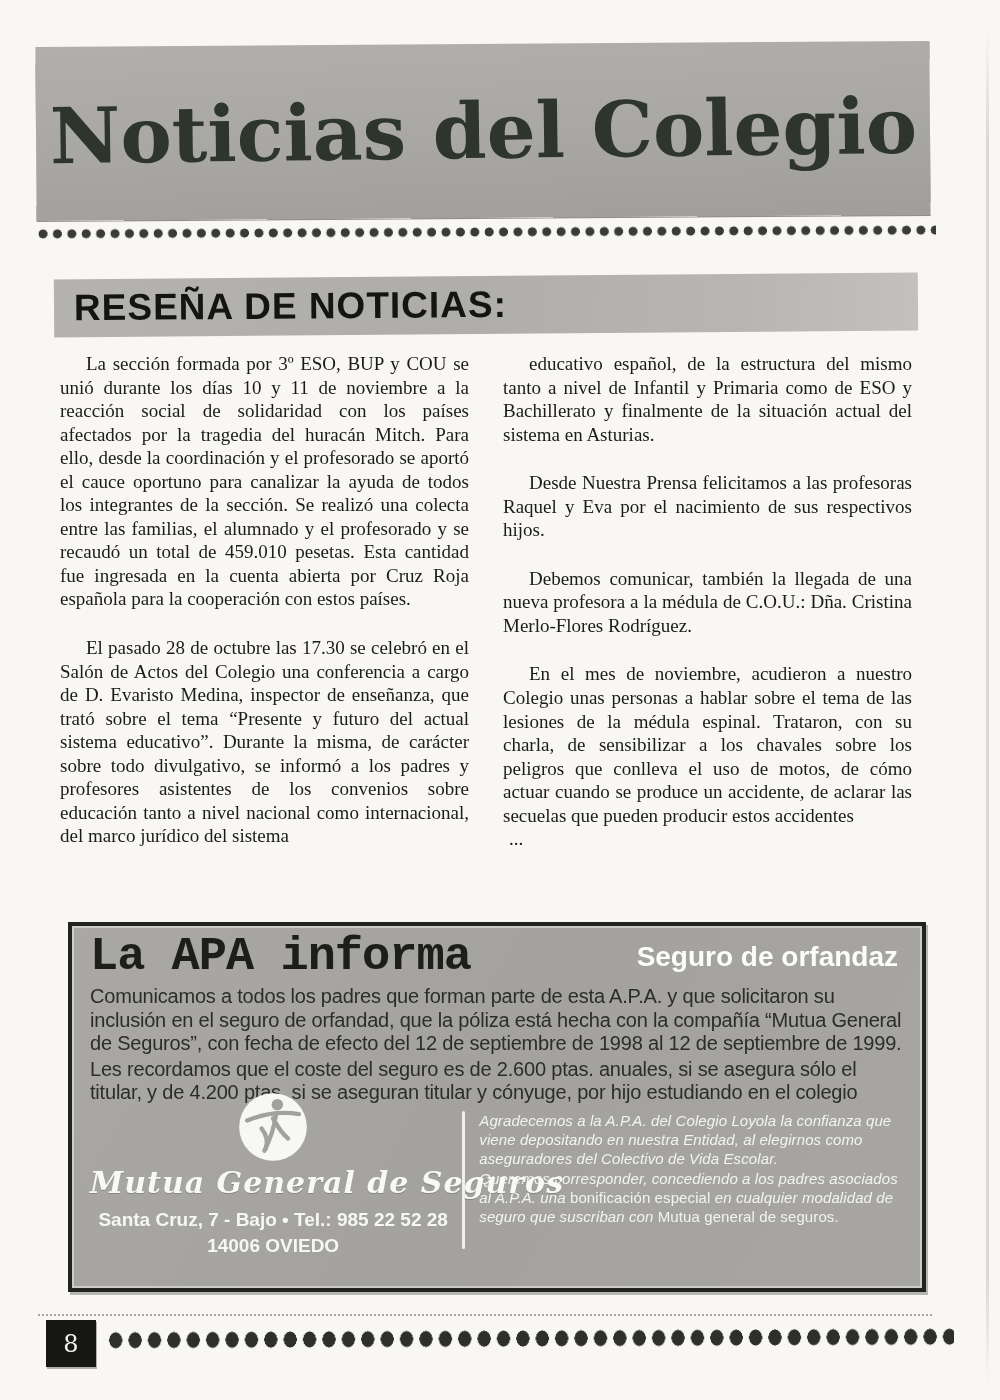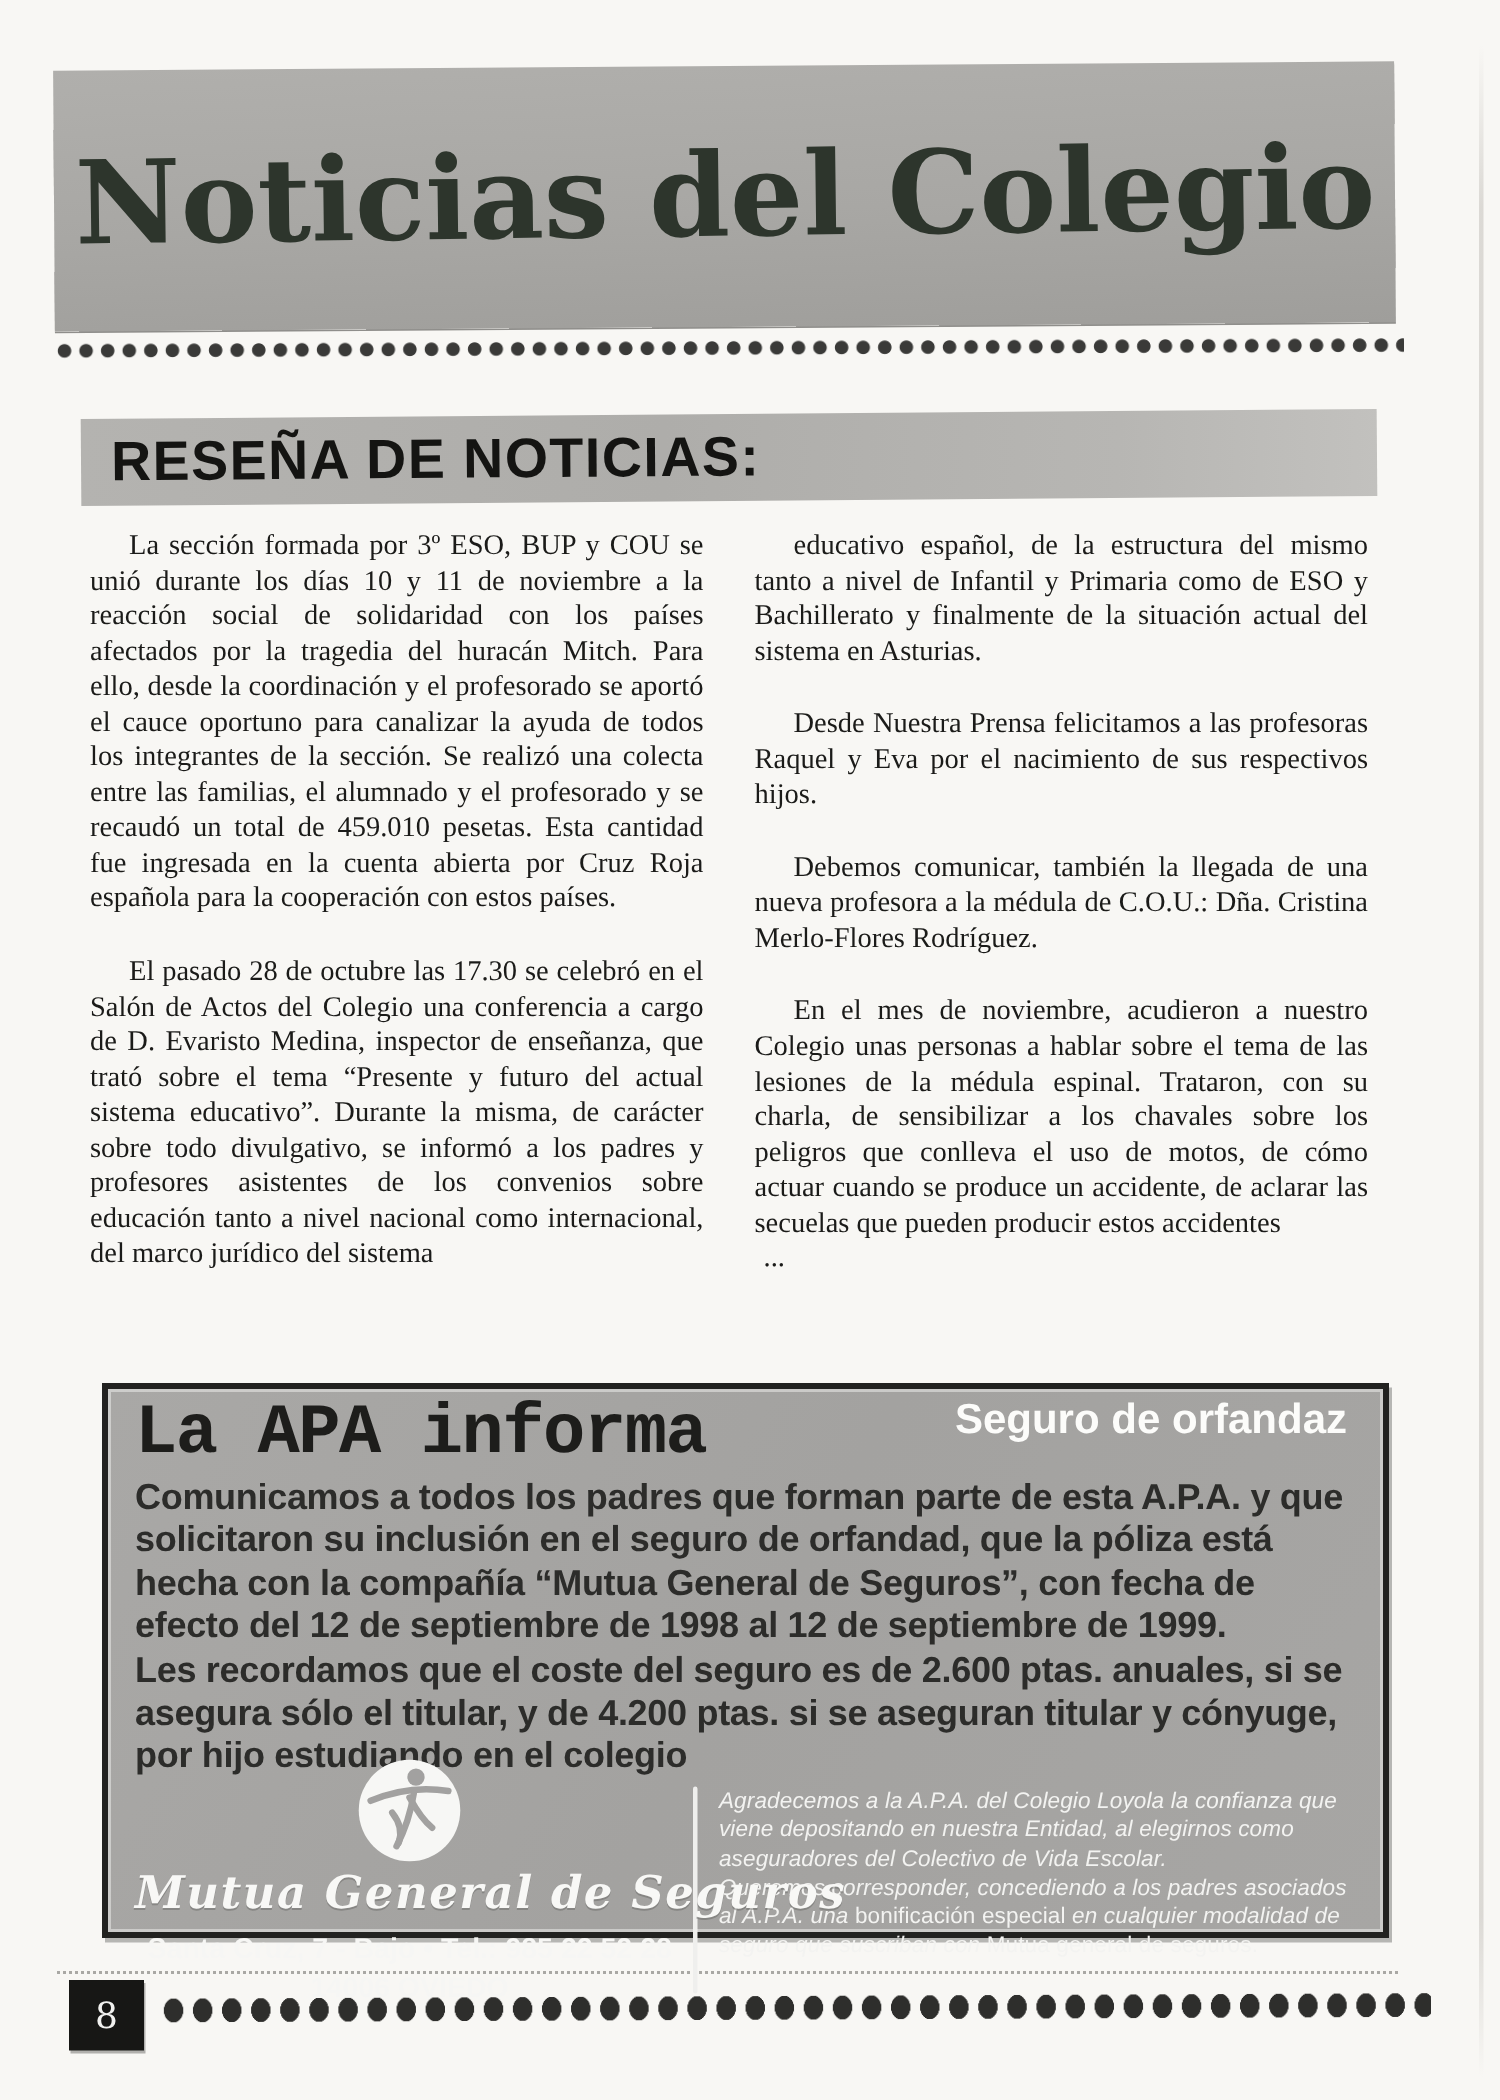--- a/index.html
+++ b/index.html
@@ -80,33 +80,33 @@
 
   
   .ad{
     position:absolute;left:30px;top:660px;width:858px;height:370px;
     box-sizing:border-box;
     background:linear-gradient(120deg,#a9a8a6 0%,#a3a2a0 50%,#a7a6a4 100%);
     border:4px solid #222220;
     box-shadow:inset 0 0 0 2px rgba(235,235,233,.55), 2px 3px 0 rgba(60,60,58,.35);
     padding:4px 18px 6px 18px;
   }
-  .ad-head{display:flex;justify-content:space-between;align-items:flex-start;}
+  .ad-head{display:flex;justify-content:space-between;align-items:center;}
   .ad-title{
     font-family:"Liberation Mono","DejaVu Sans Mono",monospace;
     font-weight:bold;font-size:47px;color:#1d1d1b;letter-spacing:-1px;
     white-space:nowrap;
   }
   .ad-subtitle{
     font-weight:bold;font-size:28px;color:#fcfcfa;letter-spacing:0px;
     white-space:nowrap;padding-right:6px;
   }
   .ad-body{
     margin:2px 0 0;
-    font-weight:bold;font-size:24px;line-height:1.18;color:#2c2c2a;
+    font-weight:normal;font-size:20px;line-height:1.18;color:#2c2c2a;
     letter-spacing:-0.2px;
   }
   .ad-bottom{display:flex;margin-top:2px;}
   .ad-left{
     width:45%;text-align:center;margin-top:-16px;position:relative;z-index:1;
   }
   .logo{width:72px;height:72px;display:block;margin:0 auto 2px;}
   .company-name{
     font-family:"DejaVu Serif",serif;font-style:italic;font-weight:bold;
     font-size:30px;color:#f8f8f6;letter-spacing:1px;white-space:nowrap;

